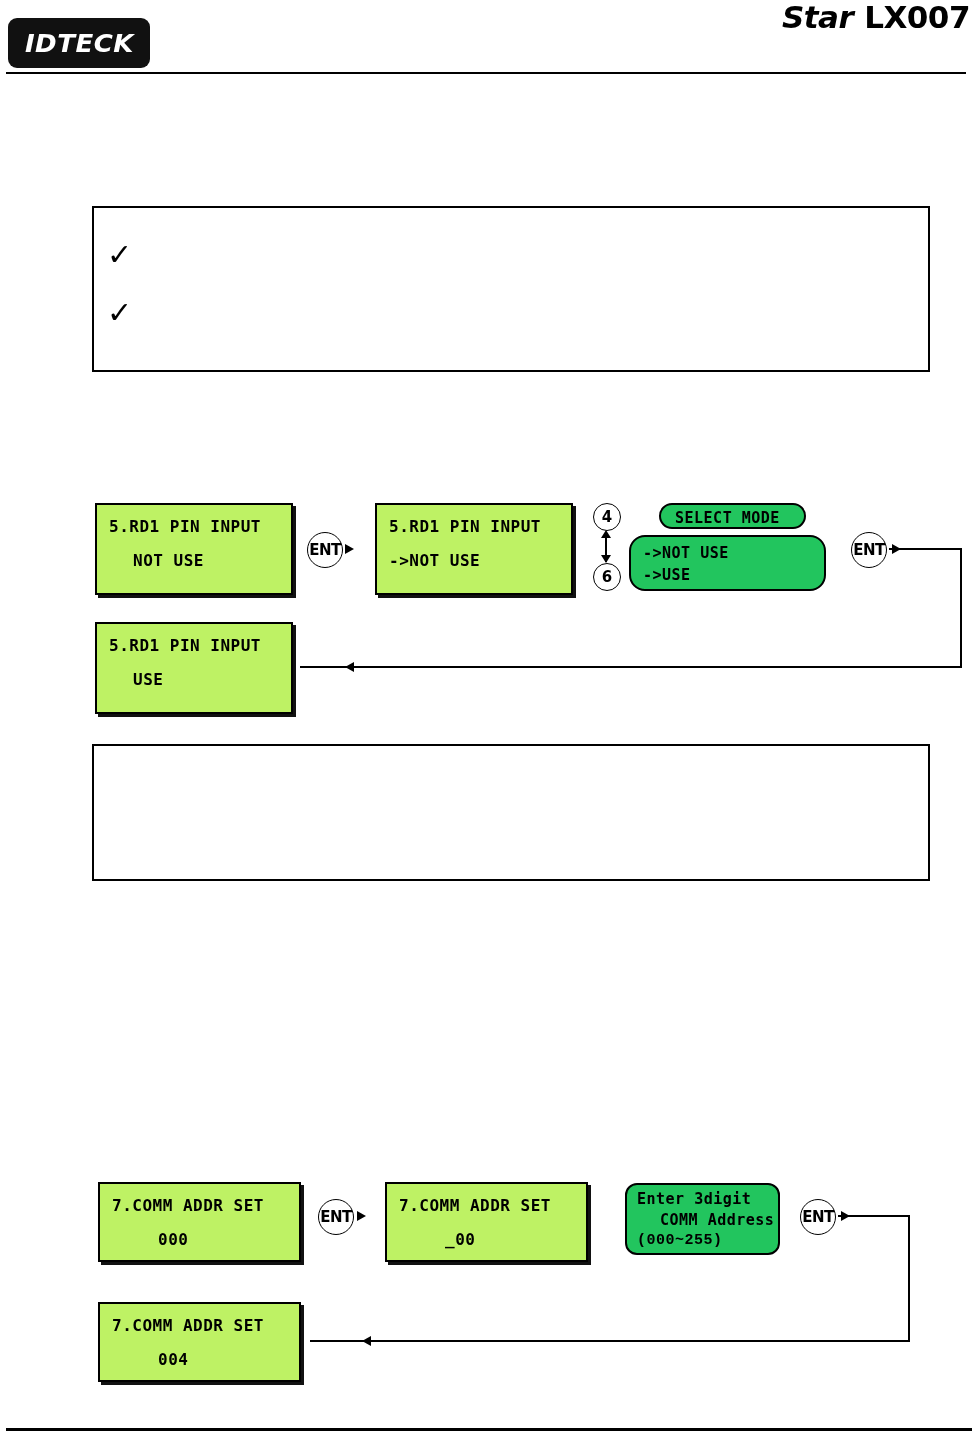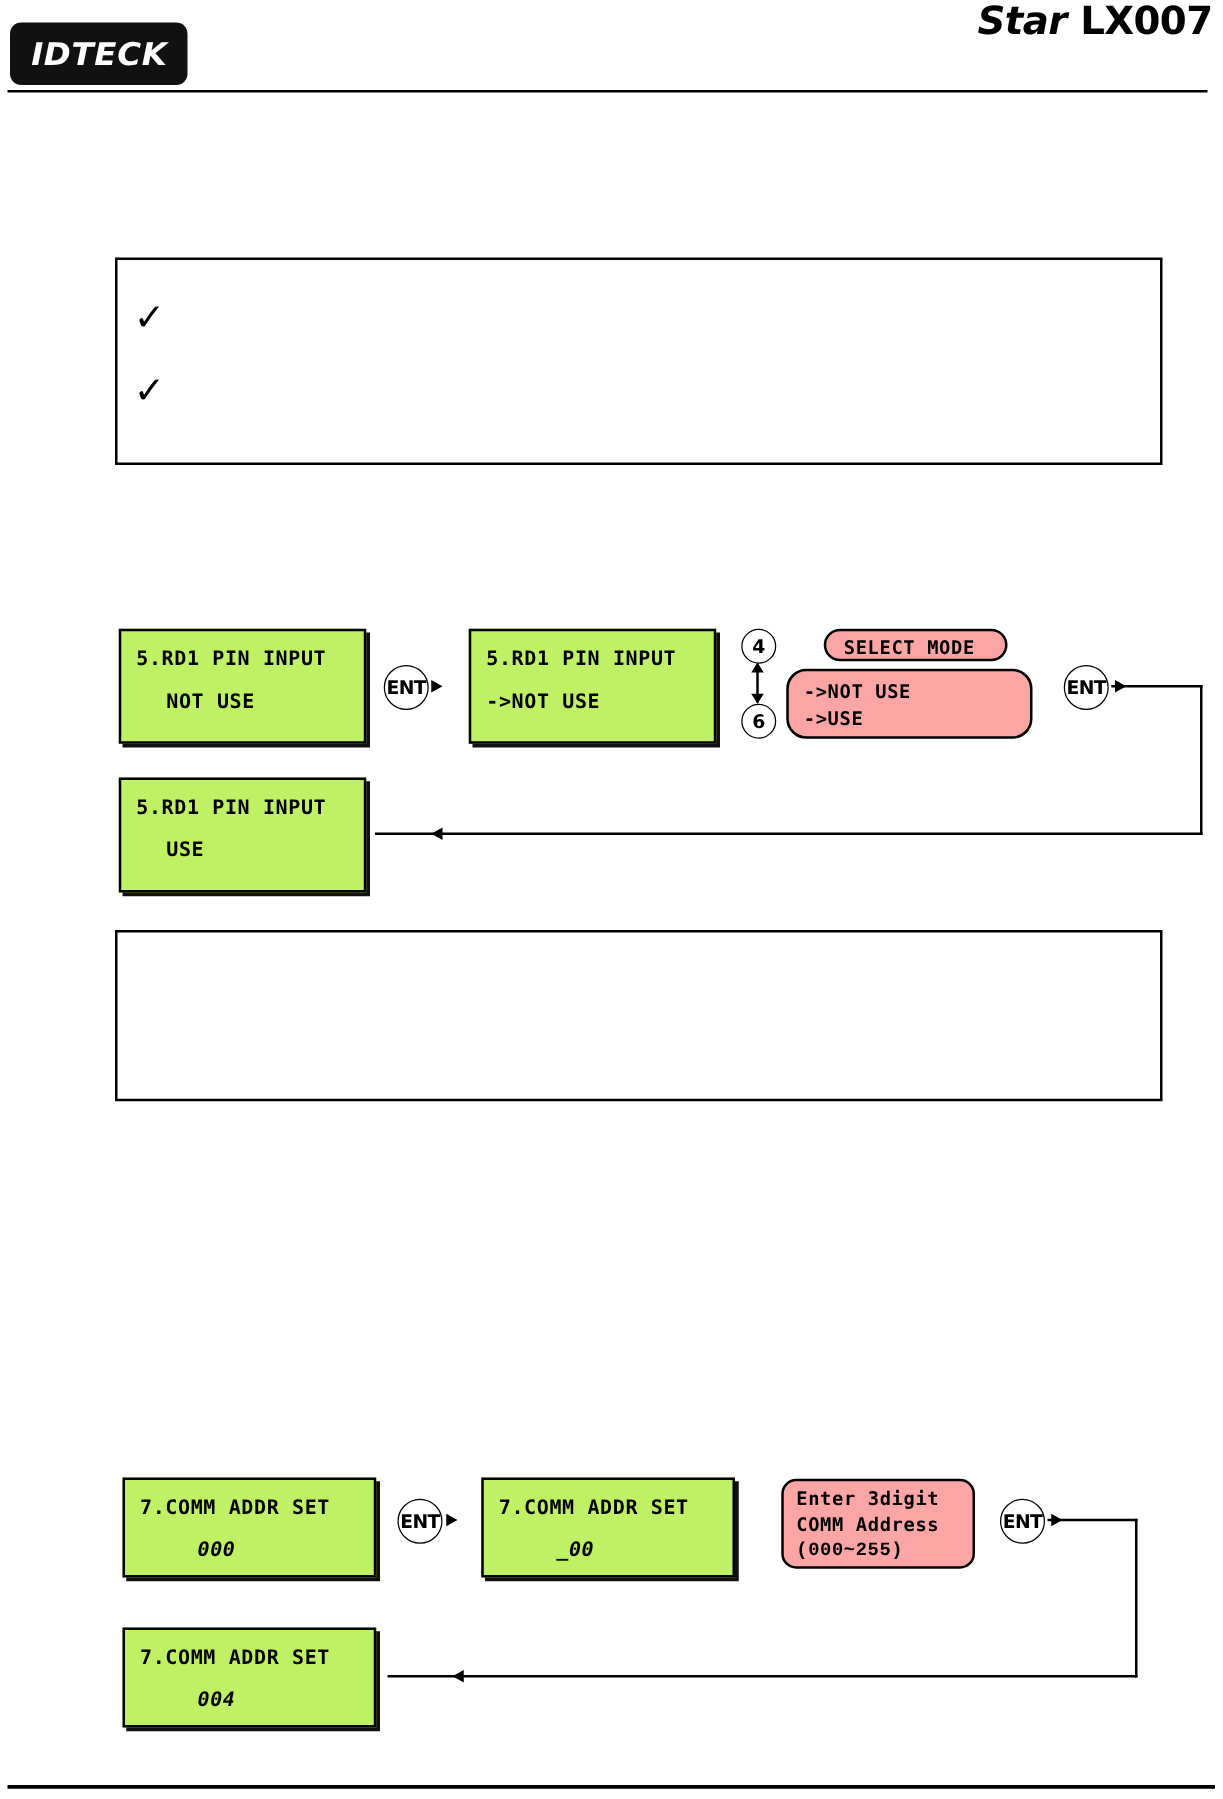--- a/index.html
+++ b/index.html
@@ -58,47 +58,47 @@
     box-shadow:3px 3px 0 0 #111;
     font-family:"DejaVu Sans Mono",monospace;
   }
   .lcd .l-row{
     position:absolute;left:12px;white-space:pre;
     font-size:16px;font-weight:bold;letter-spacing:0.5px;
   }
   .lcd .r1{top:12px;}
   .lcd .r2{top:46px;}
   .ind{padding-left:24px;}
-  .ind2{padding-left:46px;font-style:italic;}
+  .ind2{padding-left:46px;}
 
   
   .lcd.s1a{left:95px;top:503px;width:198px;height:92px;}
   .lcd.s1b{left:375px;top:503px;width:198px;height:92px;}
   .lcd.s1c{left:95px;top:622px;width:198px;height:92px;}
   
   .lcd.s2a{left:98px;top:1182px;width:203px;height:80px;}
   .lcd.s2b{left:385px;top:1182px;width:203px;height:80px;}
   .lcd.s2c{left:98px;top:1302px;width:203px;height:80px;}
 
   
   .bubble{
     position:absolute;box-sizing:border-box;border:2px solid #000;
-    background:#fca5a5;border-radius:16px;font-family:"DejaVu Sans Mono",monospace;
+    background:#22c55e;border-radius:16px;font-family:"DejaVu Sans Mono",monospace;
     font-size:15px;font-weight:bold;letter-spacing:0.5px;
   }
   .bubble .bl{position:absolute;left:12px;white-space:pre;}
   .sel-title{left:659px;top:503px;width:147px;height:26px;border-radius:13px;}
   .sel-title .bl{top:4px;left:14px;font-size:15px;}
   .sel-body{left:629px;top:535px;width:197px;height:56px;}
   .sel-body .bl.o1{top:7px;}
   .sel-body .bl.o2{top:29px;}
   .hint{left:625px;top:1183px;width:155px;height:72px;border-radius:12px;}
   .hint .bl{left:10px;font-size:15px;}
   .hint .bl.h1{top:5px;}
-  .hint .bl.h2{top:26px;}
+  .hint .bl.h2{top:26px;margin-left:23px;}
   .hint .bl.h3{top:47px;font-family:Liberation Mono, monospace;}
 
   
   .circ{
     position:absolute;border:1.6px solid #000;border-radius:50%;
     background:#fff;display:flex;align-items:center;justify-content:center;
     font-family:"DejaVu Sans",sans-serif;font-weight:bold;
   }
   .circ.ent{width:34px;height:34px;font-size:15px;letter-spacing:-0.5px;}
   .circ.num{width:26px;height:26px;font-size:15px;}

